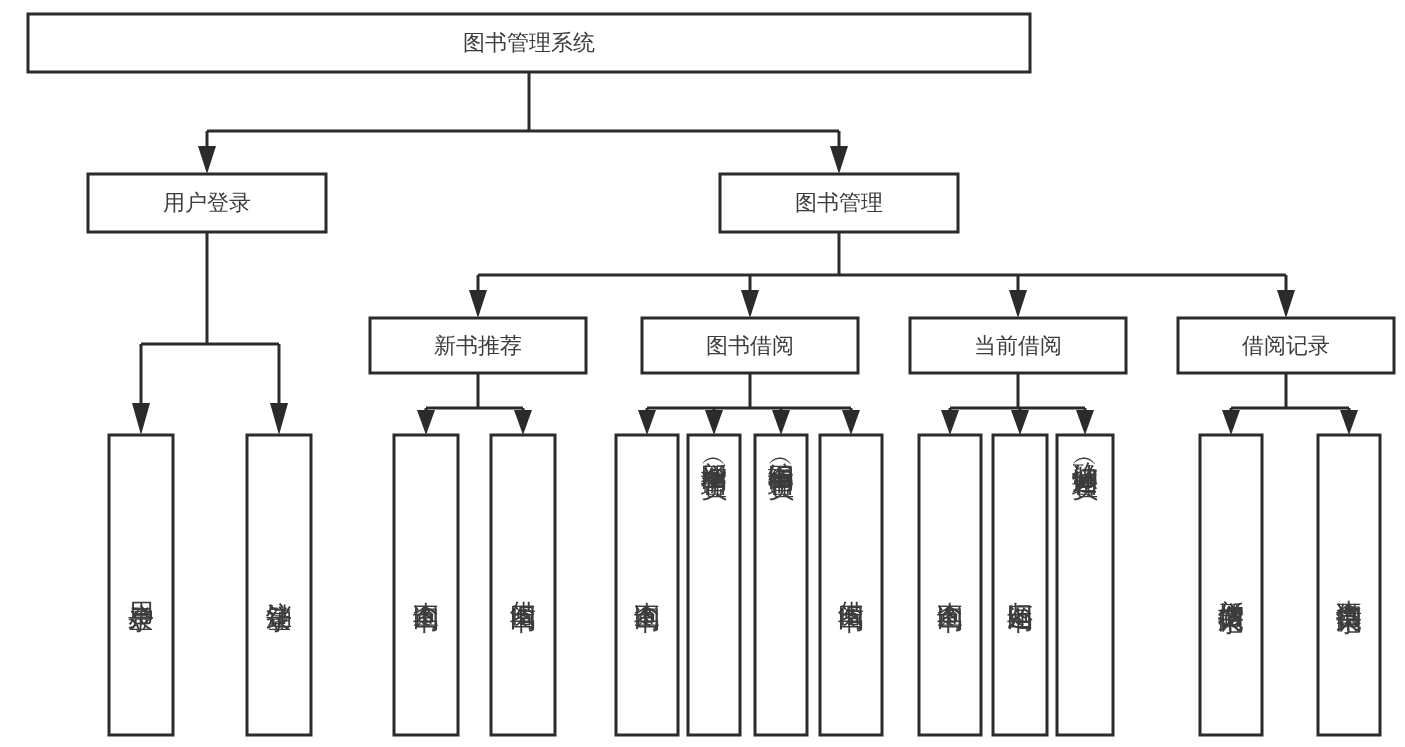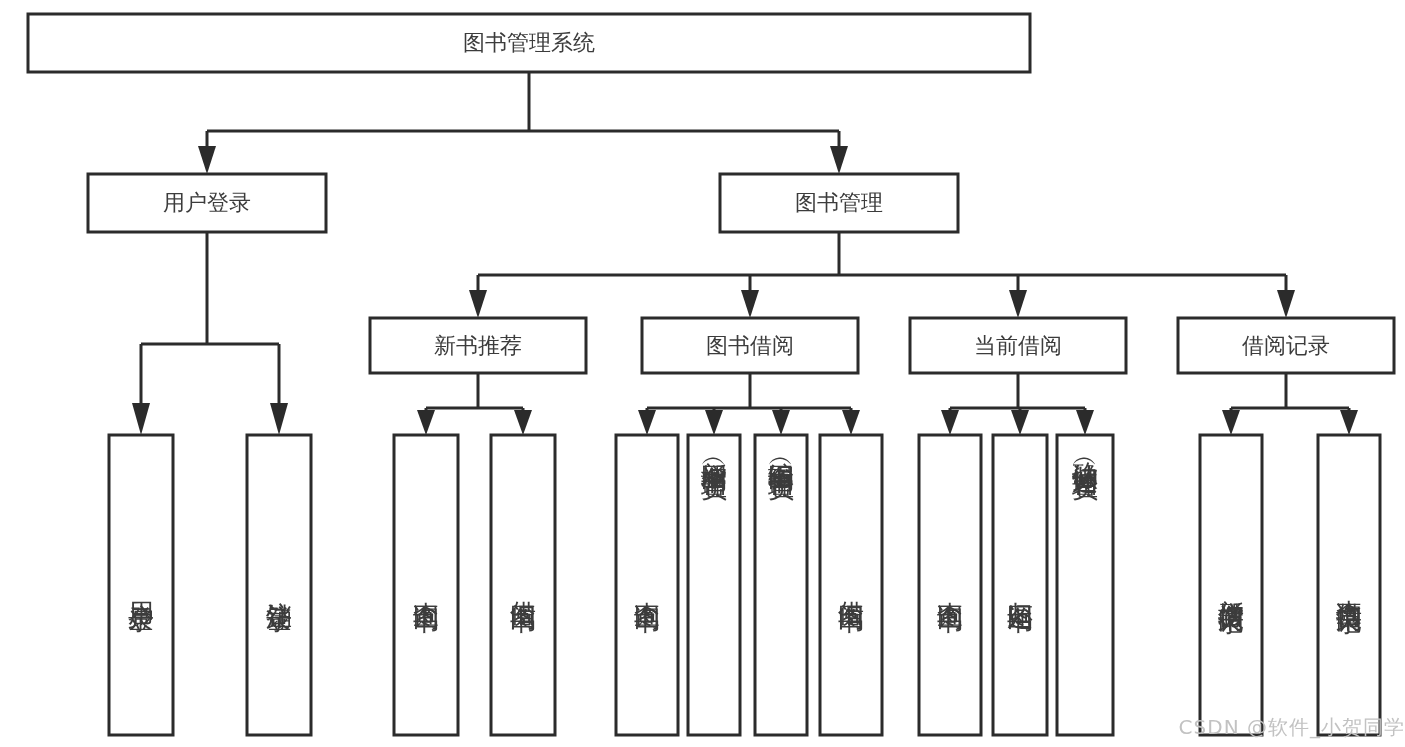--- a/index.html
+++ b/index.html
@@ -205,15 +205,14 @@
   <div class="node-label-v" style="left:608px; top:435px; width:62px; height:300px;">查询图书</div>
   <div class="node-label-v top-aligned" style="left:680px; top:441px; width:52px; height:294px;">新增图书（管理员）</div>
   <div class="node-label-v top-aligned" style="left:747px; top:441px; width:52px; height:294px;">编辑图书（管理员）</div>
   <div class="node-label-v" style="left:812px; top:435px; width:62px; height:300px;">借阅图书</div>
   <div class="node-label-v" style="left:911px; top:435px; width:62px; height:300px;">查询图书</div>
   <div class="node-label-v" style="left:985px; top:435px; width:54px; height:300px;">归还图书</div>
   <div class="node-label-v top-aligned" style="left:1049px; top:441px; width:56px; height:294px;">确认归还（管理员）</div>
   <div class="node-label-v" style="left:1192px; top:435px; width:62px; height:300px;">新增借阅记录</div>
   <div class="node-label-v" style="left:1310px; top:435px; width:62px; height:300px;">查询借阅记录</div>
 
-  <div class="watermark">CSDN @软件_小贺同学</div>
 
 </div>
 
 </body></html>

